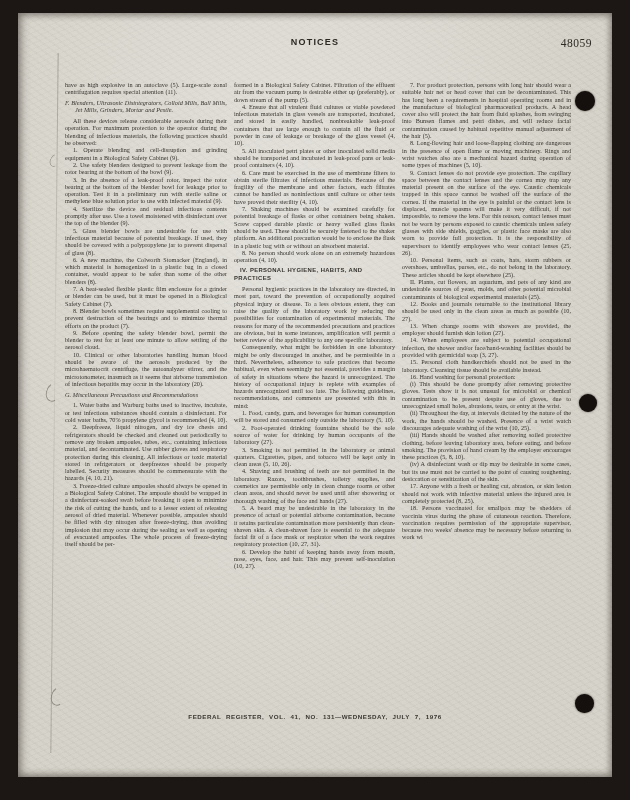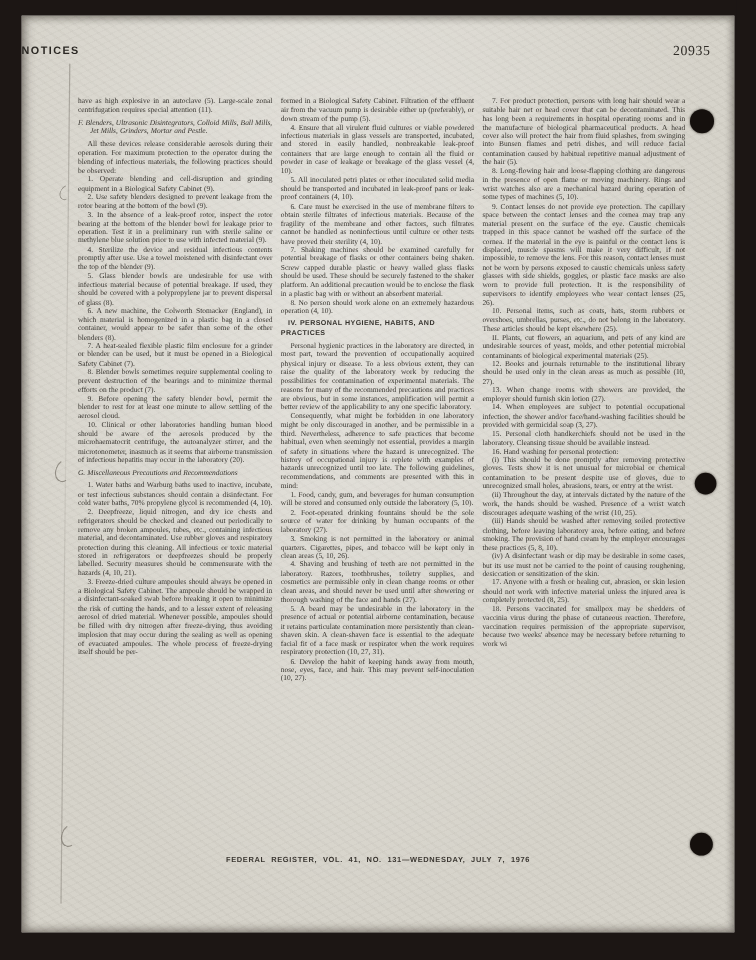--- a/index.html
+++ b/index.html
@@ -13,21 +13,21 @@
     background:
       radial-gradient(ellipse at 45% 30%, rgba(255,255,255,0.35), rgba(255,255,255,0) 70%),
       repeating-linear-gradient(37deg, rgba(110,104,94,0.045) 0 2px, rgba(0,0,0,0) 2px 6px),
       repeating-linear-gradient(-24deg, rgba(90,86,78,0.035) 0 1px, rgba(0,0,0,0) 1px 5px),
       #d6d3ca;
     box-shadow: inset 4px 0 8px rgba(40,34,28,0.30), inset -3px 0 6px rgba(40,34,28,0.18),
                 inset 0 3px 6px rgba(40,34,28,0.18), inset 0 -3px 7px rgba(40,34,28,0.22);
     color:#34312c;
   }
   .header-title{
-    position:absolute;left:0;right:0;top:24px;
+    position:absolute;left:0;right:0;top:24px;text-align:center;
     font-family:"Liberation Sans","DejaVu Sans",sans-serif;
     font-weight:bold;font-size:9px;letter-spacing:1.2px;color:#2b2824;
   }
   .page-number{
     position:absolute;right:20px;top:24px;
     font-family:"Liberation Serif","DejaVu Serif",serif;
     font-size:11.5px;letter-spacing:0.5px;color:#2e2b26;
   }
   .columns{
     position:absolute;left:47px;top:68px;width:506px;height:648px;
@@ -86,21 +86,21 @@
     position:absolute;right:0;top:0;width:16px;height:30px;background:#1c1614;
   }
 </style>
 </head>
 <body>
 
 <div class="paper">
   <div class="edge-line"></div>
 
   <div class="header-title">NOTICES</div>
-  <div class="page-number">20935</div>
+  <div class="page-number">48059</div>
 
   <div class="columns">
     <div class="col col-left">
         <p class="flow">have as high explosive in an autoclave (5). Large-scale zonal centrifugation requires special attention (11).</p>
         <p class="heading-italic">F. Blenders, Ultrasonic Disintegrators, Colloid Mills, Ball Mills, Jet Mills, Grinders, Mortar and Pestle.</p>
         <p class="indent">All these devices release considerable aerosols during their operation. For maximum protection to the operator during the blending of infectious materials, the following practices should be observed:</p>
         <p class="indent">1. Operate blending and cell-disruption and grinding equipment in a Biological Safety Cabinet (9).</p>
         <p class="indent">2. Use safety blenders designed to prevent leakage from the rotor bearing at the bottom of the bowl (9).</p>
         <p class="indent">3. In the absence of a leak-proof rotor, inspect the rotor bearing at the bottom of the blender bowl for leakage prior to operation. Test it in a preliminary run with sterile saline or methylene blue solution prior to use with infected material (9).</p>
         <p class="indent">4. Sterilize the device and residual infectious contents promptly after use. Use a towel moistened with disinfectant over the top of the blender (9).</p>

